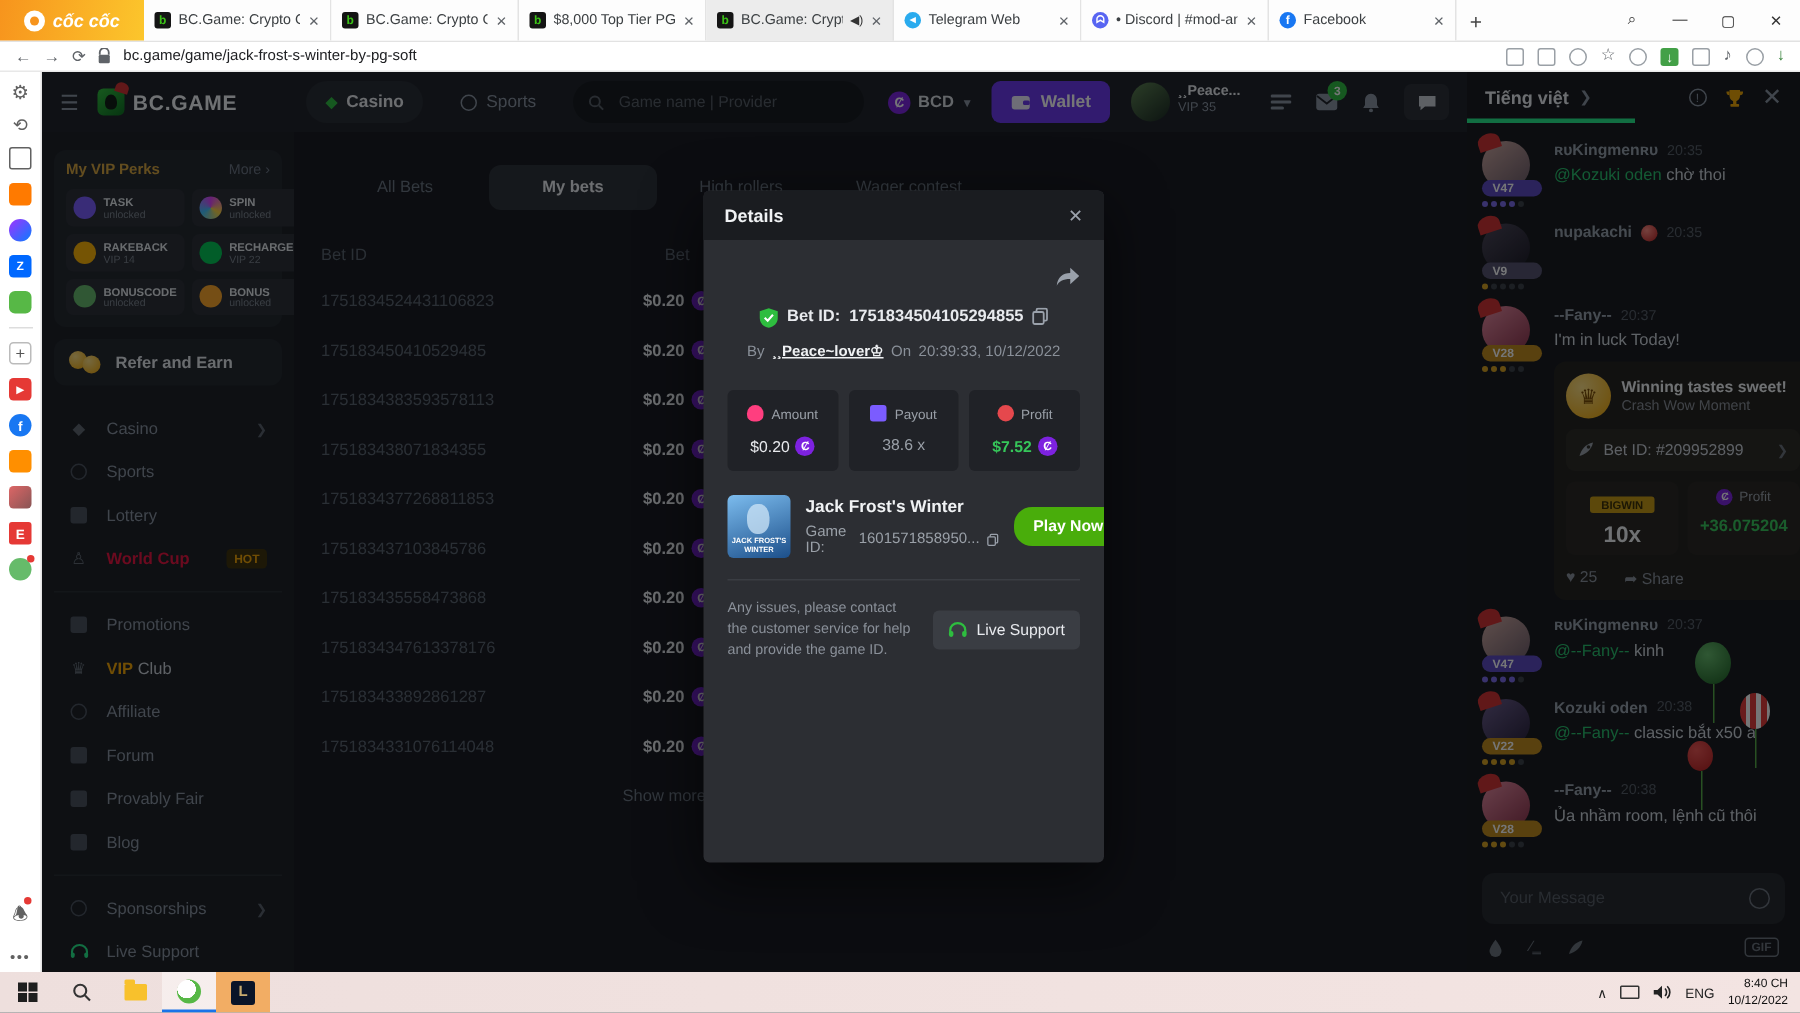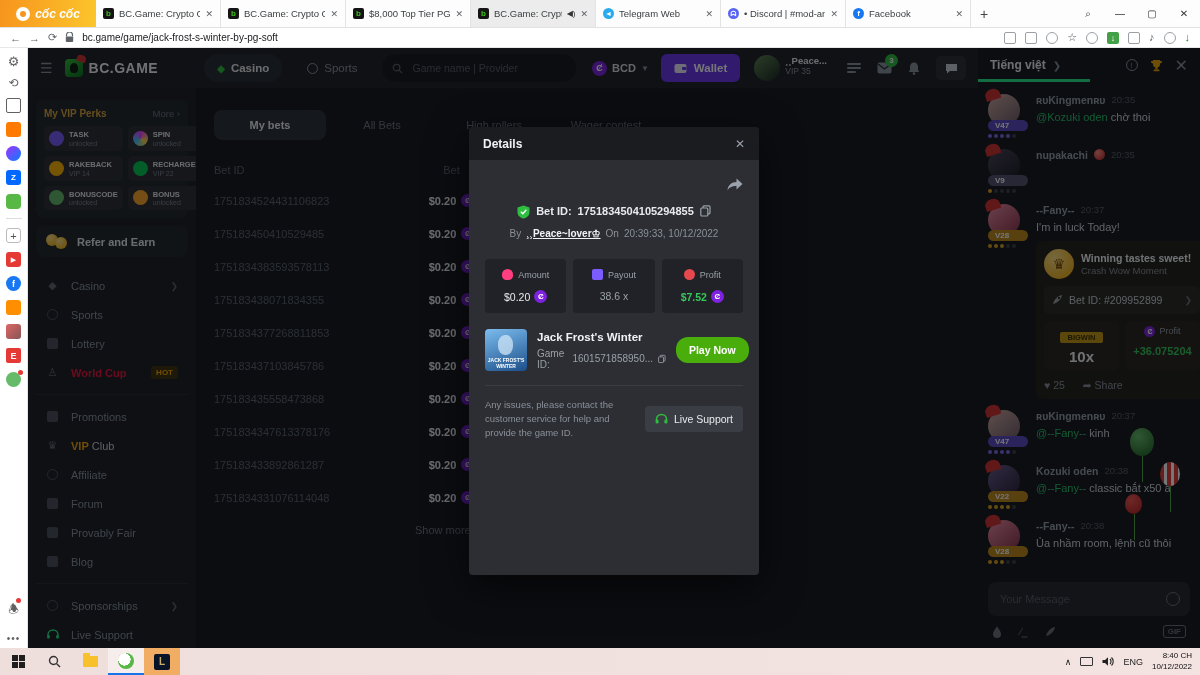--- a/index.html
+++ b/index.html
@@ -148,21 +148,21 @@
   .av.a3{background:linear-gradient(140deg,#e88aa0,#8a3048)}
   .av.a4{background:linear-gradient(140deg,#6a5a8a,#241c36)}
   .badge{margin-top:-6px;z-index:2;font-size:8px;font-weight:bold;color:#fff;padding:1px 7px;border-radius:7px}
   .badge.purple{background:#5b48c2}
   .badge.slate{background:#54506e}
   .badge.gold{background:#c0891a}
   .dots{display:flex;gap:2px;margin-top:3px}
   .dot{width:4px;height:4px;border-radius:50%;background:#3a3e45}
   .dot.p{background:#7b68e8}.dot.g{background:#d8a01d}
   .m-contentc{flex:1;min-width:0}
-  .m-name-row{font-size:10.5px;font-weight:bold;color:#98a1ac;display:flex;gap:6px;}
+  .m-name-row{font-size:10.5px;font-weight:bold;color:#98a1ac;display:flex;gap:6px;align-items:center}
   .m-time{font-weight:normal;color:#555b64;font-size:9.5px}
   .m-text{margin-top:4px;font-size:11px;color:#cdd2d9;line-height:1.35}
   .mention{color:#27c06a}
   .emo{width:18px;height:18px;border-radius:50%;background:radial-gradient(circle at 35% 32%,#ffe38a,#f2a50c);margin-top:7px;flex:none}
   .emo.sm{width:11px;height:11px;margin:0}
   .emo.oni{background:radial-gradient(circle at 35% 32%,#ff8a80,#b71c1c)}
   .wincard{margin-top:6px;background:#23211c;border-radius:8px;padding:8px;width:172px}
   .wch{display:flex;gap:7px;align-items:center}
   .wc-ic{width:30px;height:30px;border-radius:50%;background:radial-gradient(circle at 35% 30%,#ffe082,#f0a500);display:flex;align-items:center;justify-content:center;color:#7a4b00;font-size:14px;flex:none}
   .wc-title{font-size:10.5px;font-weight:bold;color:#f2f4f6;line-height:1.3}
@@ -184,21 +184,21 @@
   .chat-tools{display:flex;align-items:center;gap:18px;padding:9px 14px 10px;color:#6b717b;flex:none;font-size:10px}
   .gifchip{margin-left:auto;border:1.2px solid #6b717b;border-radius:3px;font-size:8px;font-weight:bold;padding:1px 4px}
   .balloon{position:absolute;border-radius:50%}
   .balloon::after{content:"";position:absolute;left:50%;top:100%;width:1px;height:26px;background:#5a4}
   .bl1{width:24px;height:28px;right:46px;bottom:118px;background:radial-gradient(circle at 35% 30%,#66bb6a,#1b5e20)}
   .bl2{width:20px;height:24px;right:20px;bottom:88px;background:repeating-linear-gradient(90deg,#e53935 0 4px,#fff 4px 7px);border-radius:50%}
   .bl3{width:17px;height:20px;right:58px;bottom:60px;background:radial-gradient(circle at 35% 30%,#ef5350,#b71c1c)}
 
   
   .dim{position:absolute;inset:0;background:rgba(4,5,8,.55);z-index:40}
-  .modal{position:absolute;left:441px;top:79px;width:290px;height:448px;z-index:50;background:#2c2e33;border-radius:4px;box-shadow:0 12px 40px rgba(0,0,0,.6);overflow:hidden}
+  .modal{position:absolute;left:441px;top:79px;width:267px;height:448px;z-index:50;background:#2c2e33;border-radius:4px;box-shadow:0 12px 40px rgba(0,0,0,.6);overflow:hidden}
   .m-head{height:33px;background:#1a1c20;display:flex;align-items:center;padding:0 14px;font-size:12px;font-weight:bold;color:#f0f2f4}
   .m-x{margin-left:auto;color:#9aa1ab;font-size:12px;font-weight:normal}
   .m-body{padding:10px 16px}
   .m-share{display:flex;justify-content:flex-end;padding:8px 0 0}
   .m-betrow{display:flex;justify-content:center;gap:6px;margin-top:14px;font-size:11px;font-weight:bold;color:#e8eaee}
   .m-byrow{display:flex;justify-content:center;gap:5px;margin-top:9px;font-size:10px;color:#8a9099;align-items:center}
   .m-user{color:#f0f2f4;font-weight:bold;text-decoration:underline}
   .m-stats{display:flex;gap:7px;margin-top:20px}
   .m-stat{flex:1;background:#202227;border-radius:4px;padding:10px 0;text-align:center}
   .ms-lab{font-size:9px;color:#9aa0a8;display:flex;justify-content:center;gap:5px;align-items:center}
@@ -544,22 +544,22 @@
                       <rect x="9.2" y="6" width="2.6" height="3.6" rx="1.2" fill="#24ee89"></rect>
                     </svg>
                   </span>
                   <span>Live Support</span>
                 </div>
             </div>
           </div>
 
           <div class="bets">
             <div class="bet-tabs">
+              <div class="btab">All Bets</div>
               <div class="btab active">My bets</div>
-              <div class="btab">All Bets</div>
               <div class="btab">High rollers</div>
               <div class="btab">Wager contest</div>
             </div>
             <div class="bet-table">
               <div class="trow thead">
                 <span class="c-id">Bet ID</span>
                 <span class="c-bet">Bet</span>
                 <span class="c-time">Time</span>
               </div>
               <div class="trow">

